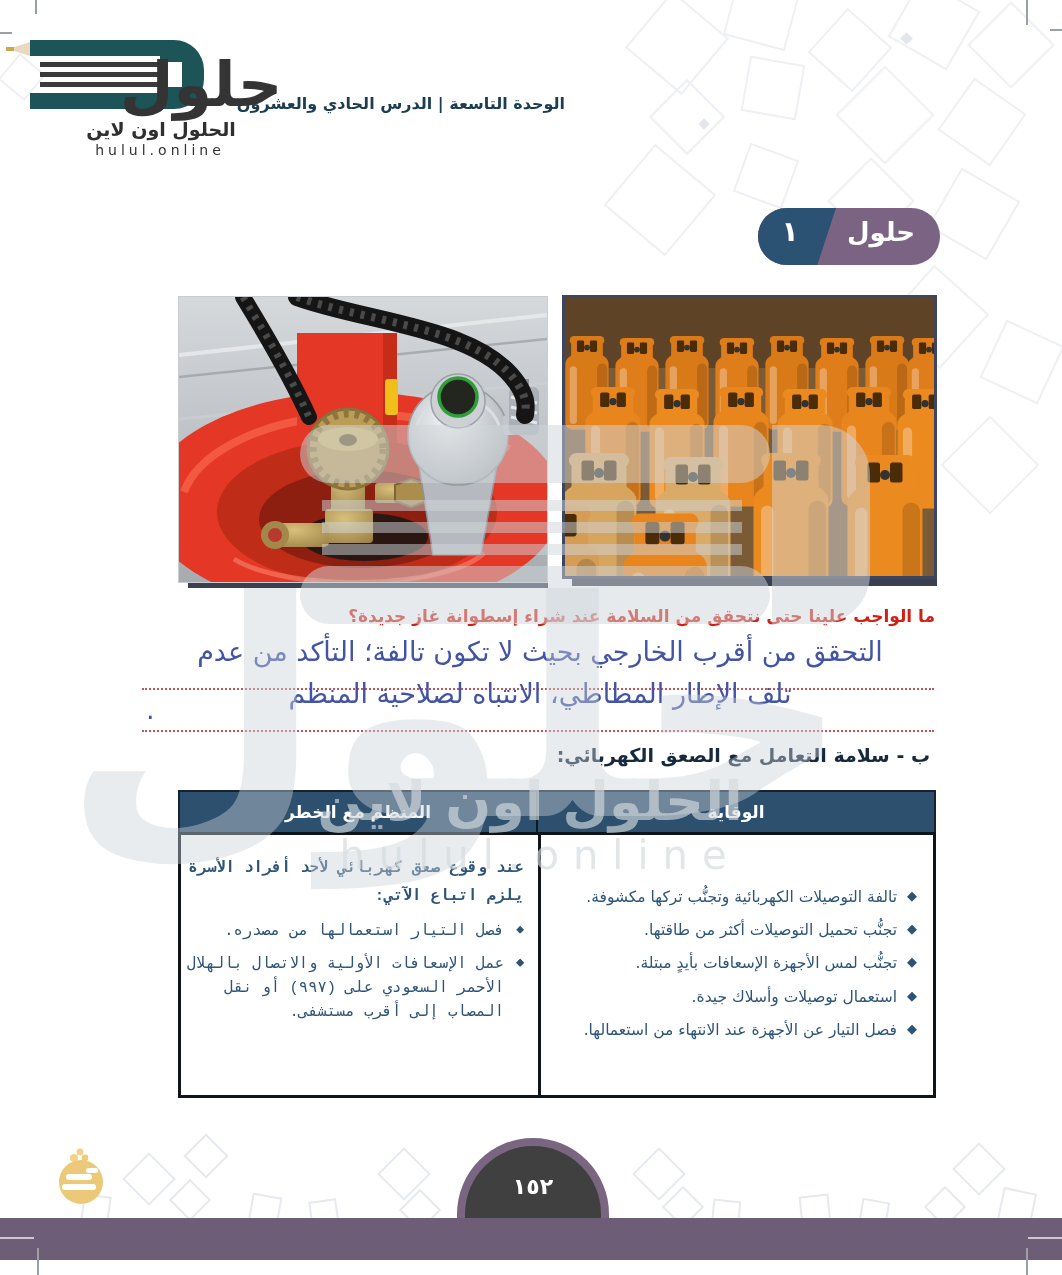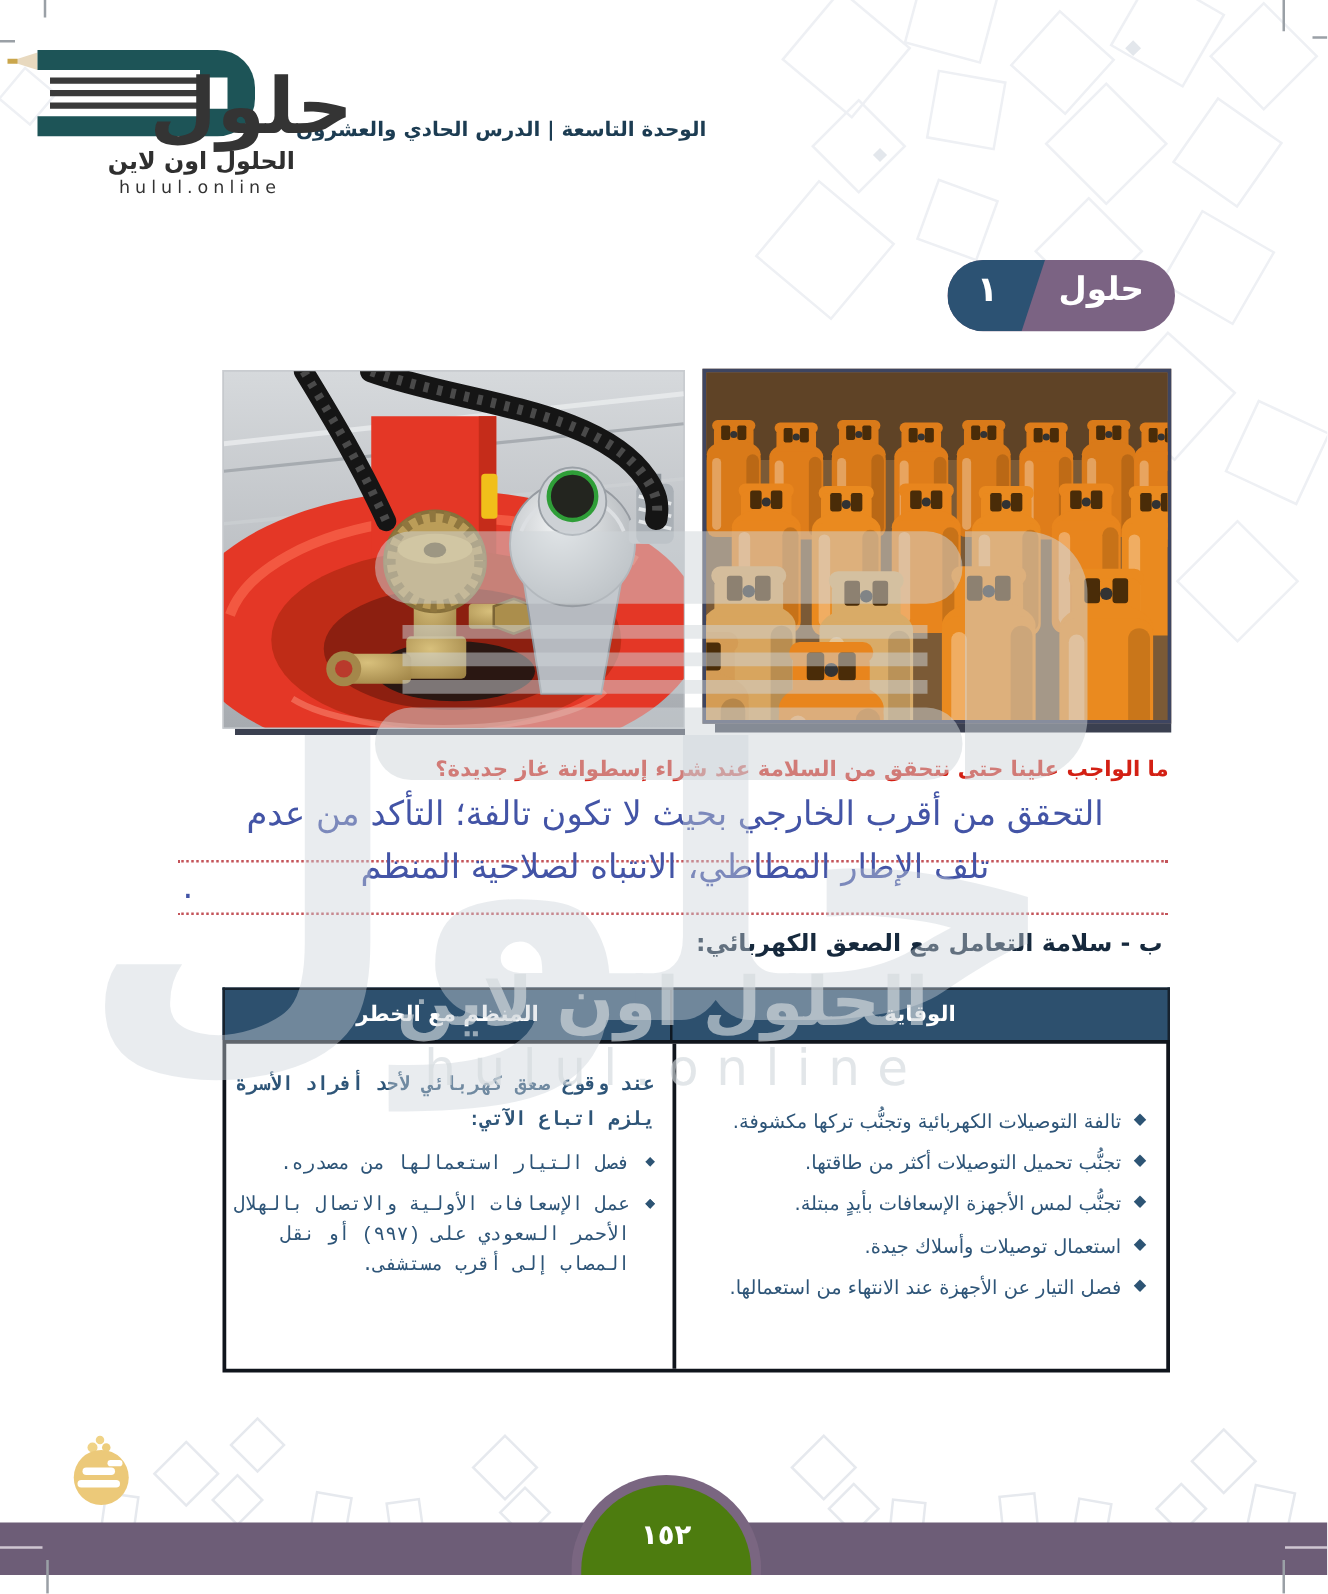--- a/index.html
+++ b/index.html
@@ -84,21 +84,21 @@
   .wm-bar{position:absolute;background:#cfd5da;opacity:.5;}
   #wm-word{position:absolute;left:80px;top:548px;width:770px;text-align:center;direction:rtl;
      font-size:300px;line-height:1.1;font-weight:bold;color:#ccd3da;opacity:.42;}
   #wm-sub-ar{position:absolute;left:250px;top:770px;width:560px;text-align:center;direction:rtl;
      font-size:54px;font-weight:bold;color:#d4dade;opacity:.65;}
   #wm-sub-en{position:absolute;left:260px;top:832px;width:560px;text-align:center;
      font-size:40px;letter-spacing:14px;color:#d4dade;opacity:.65;}
 
   
   #footer-band{left:0;top:1218px;width:1062px;height:42px;background:#6d5d77;z-index:15;}
-  #page-dome{left:457px;top:1180px;width:152px;height:80px;background:#4d7c0f;
+  #page-dome{left:457px;top:1138px;width:152px;height:80px;background:#404040;
      border:8px solid #7a6681;border-bottom:none;border-radius:84px 84px 0 0;z-index:16;box-sizing:border-box;}
   #page-num{position:absolute;left:0;right:0;top:28px;text-align:center;color:#ffffff;
      font-size:22px;font-weight:bold;}
   #ien-logo{left:52px;top:1146px;z-index:14;}
   .white-area{left:0;top:1260px;width:1062px;height:15px;background:#ffffff;z-index:15;}
 </style>
 </head>
 <body>
 
 <div id="page">

